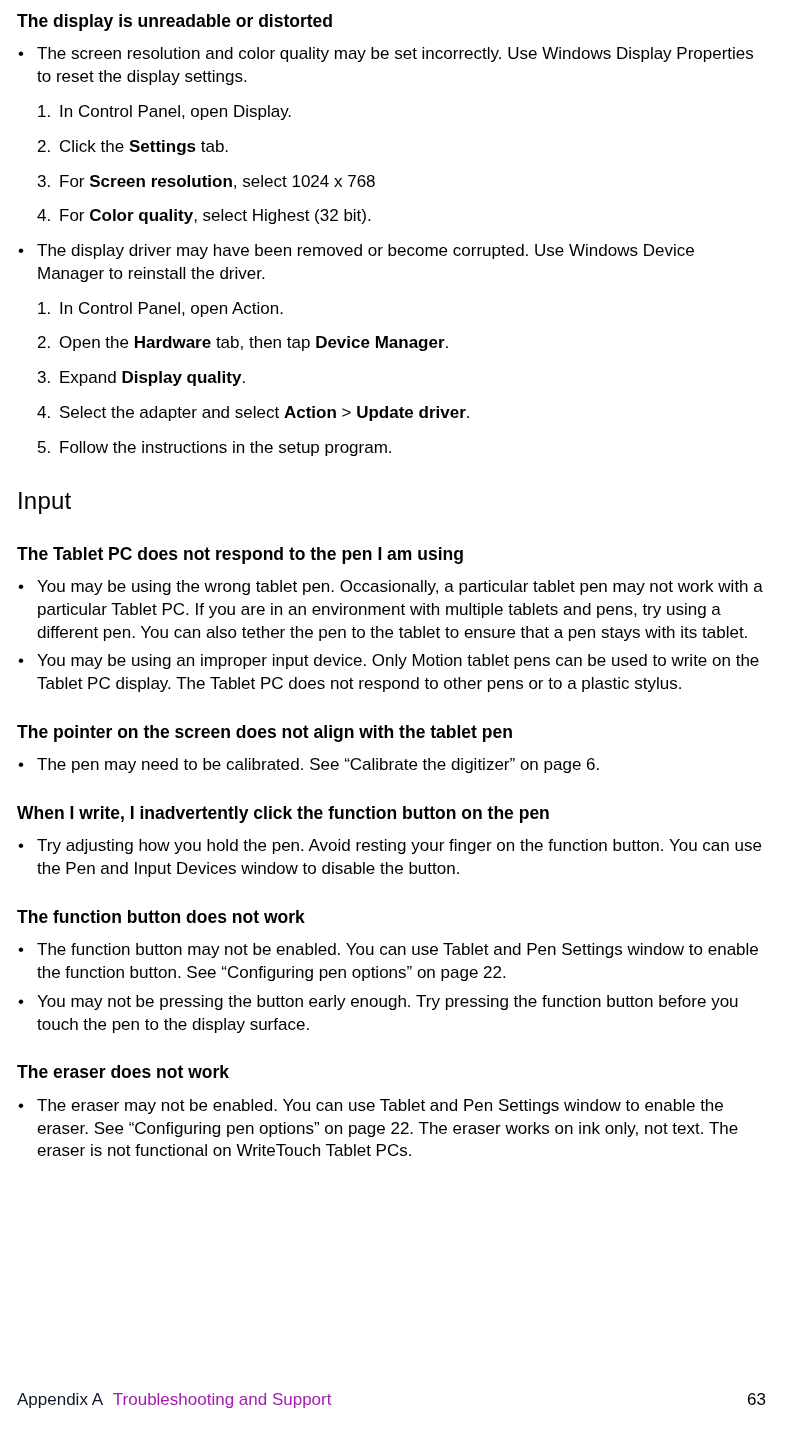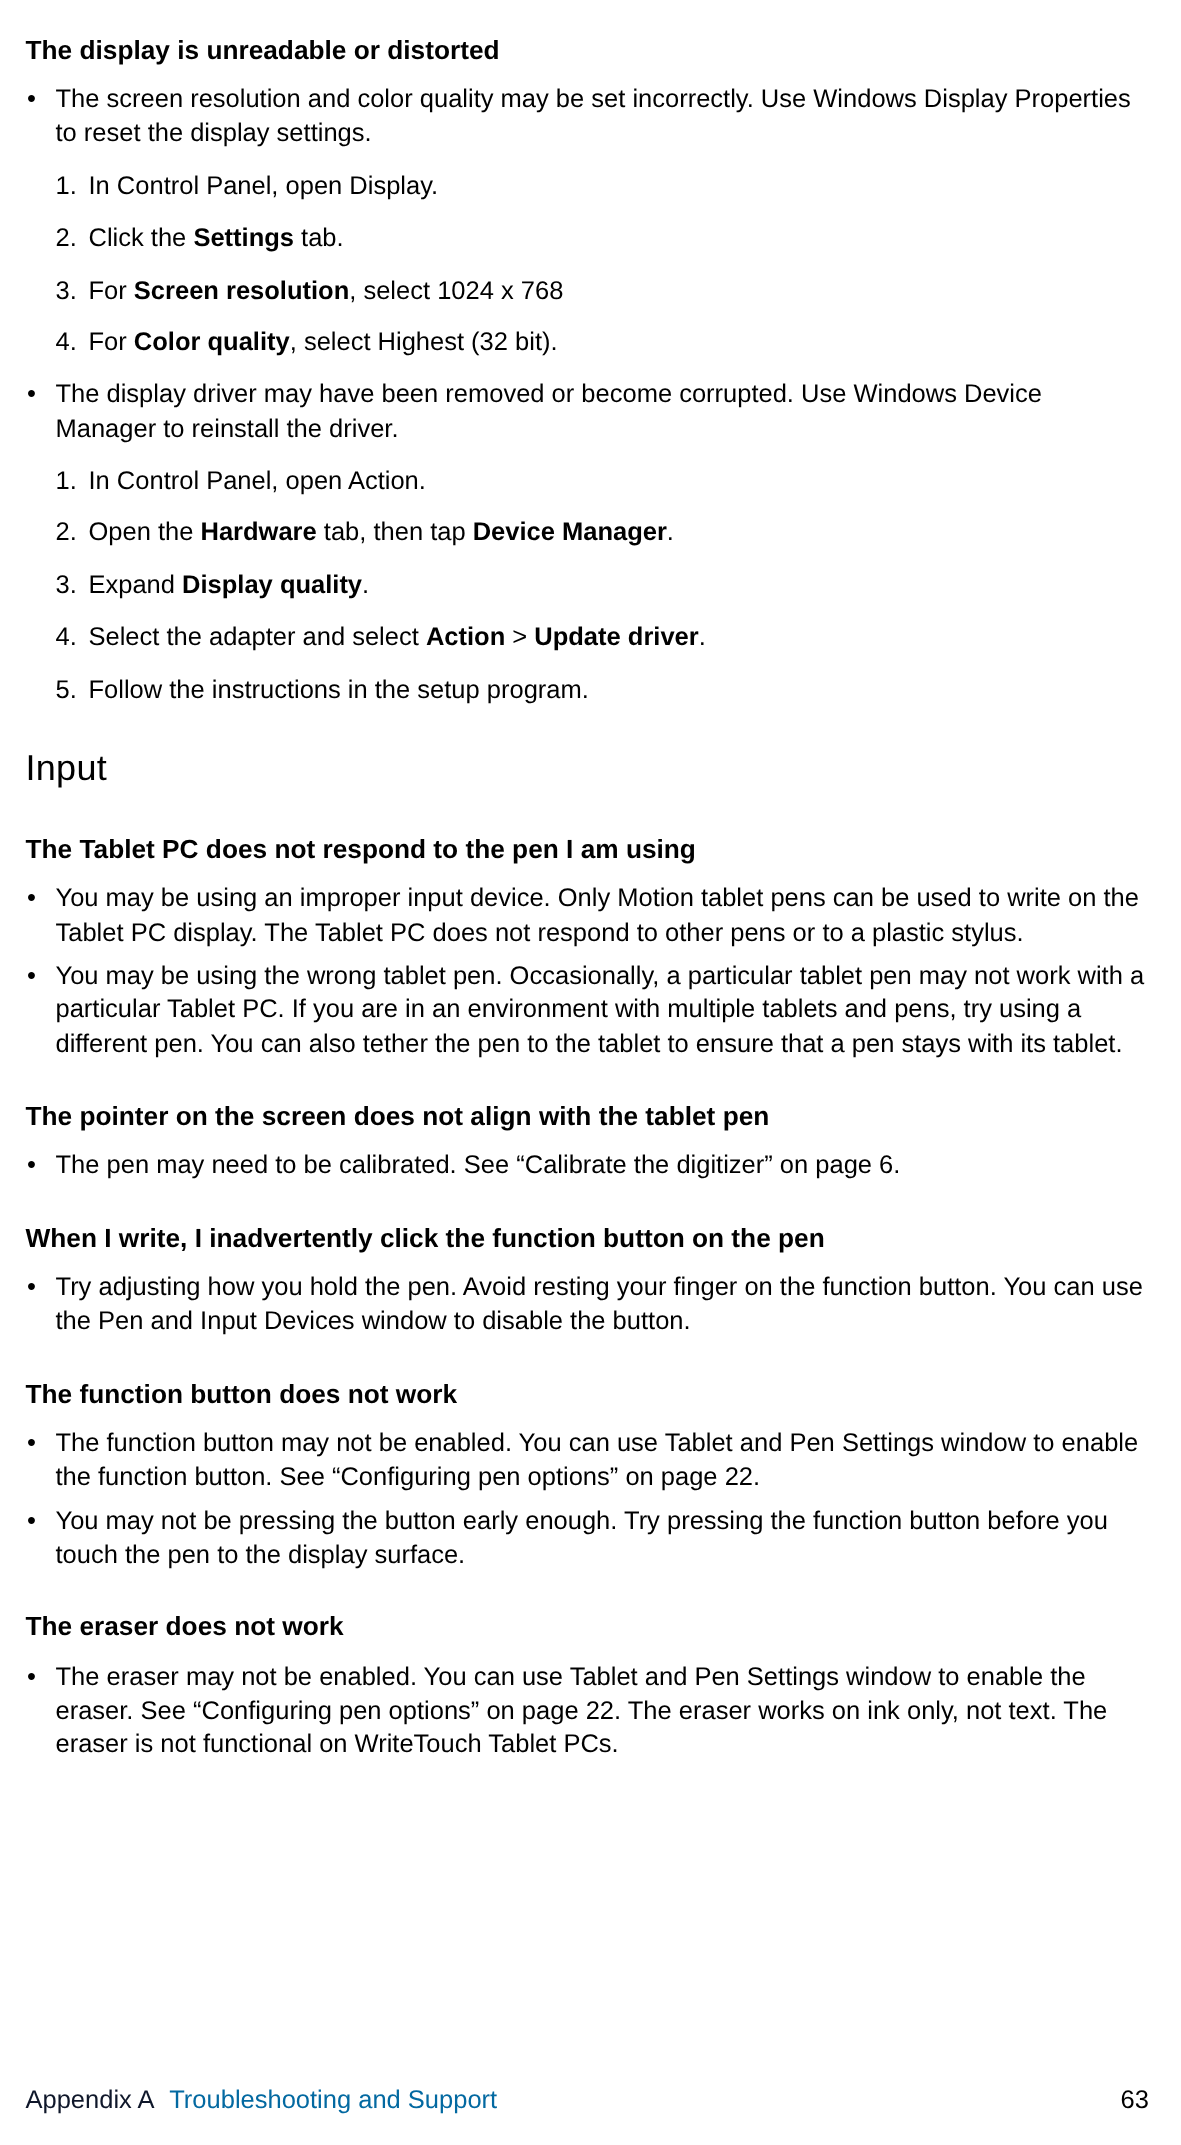--- a/index.html
+++ b/index.html
@@ -13,21 +13,21 @@
       padding: 10px 21px 60px 17px;
       line-height: 1.34;
       font-size: 17px;
     }
     .h-issue {
       font-weight: 700;
       font-size: 17.5px;
       margin-top: 25px;
       margin-bottom: 10px;
     }
-    .h-issue.first { margin-top: 12px; }
+    .h-issue.first { margin-top: 0; }
     .h-section {
       font-weight: 400;
       font-size: 24px;
       margin-top: 26px;
       margin-bottom: 16px;
       letter-spacing: 0.2px;
     }
     ul.bullets { list-style: none; padding-left: 0; }
     ul.bullets > li {
       position: relative;
@@ -61,21 +61,21 @@
     .footer {
       position: absolute;
       bottom: 18px;
       left: 17px;
       right: 21px;
       display: flex;
       justify-content: space-between;
       font-size: 17px;
     }
     .footer .appendix { color: #0f172a; }
-    .footer .title { color: #0369a1; margin-left: 6px; margin-top: 43px; }
+    .footer .title { color: #a21caf; margin-left: 6px; margin-top: 43px; }
     .footer .pagenum { color: #000; margin-left: 20px; }
   </style>
 </head>
 <body>
 
 <div class="h-issue first">The display is unreadable or distorted</div>
 
 <ul class="bullets">
   <li>
     <span>The screen resolution and color quality may be set incorrectly. Use Windows Display Properties to reset the display settings.</span>
@@ -107,22 +107,22 @@
       </li>
       <li><span>Follow the instructions in the setup program.</span></li>
     </ol>
   </li>
 </ul>
 
 <div class="h-section">Input</div>
 
 <div class="h-issue">The Tablet PC does not respond to the pen I am using</div>
 <ul class="bullets">
+  <li><span>You may be using the wrong tablet pen. Occasionally, a particular tablet pen may not work with a particular Tablet PC. If you are in an environment with multiple tablets and pens, try using a different pen. You can also tether the pen to the tablet to ensure that a pen stays with its tablet.</span></li>
   <li><span>You may be using an improper input device. Only Motion tablet pens can be used to write on the Tablet PC display. The Tablet PC does not respond to other pens or to a plastic stylus.</span></li>
-  <li><span>You may be using the wrong tablet pen. Occasionally, a particular tablet pen may not work with a particular Tablet PC. If you are in an environment with multiple tablets and pens, try using a different pen. You can also tether the pen to the tablet to ensure that a pen stays with its tablet.</span></li>
 </ul>
 
 <div class="h-issue">The pointer on the screen does not align with the tablet pen</div>
 <ul class="bullets">
   <li><span>The pen may need to be calibrated. See “Calibrate the digitizer” on page 6.</span></li>
 </ul>
 
 <div class="h-issue">When I write, I inadvertently click the function button on the pen</div>
 <ul class="bullets">
   <li><span>Try adjusting how you hold the pen. Avoid resting your finger on the function button. You can use the Pen and Input Devices window to disable the button.</span></li>

